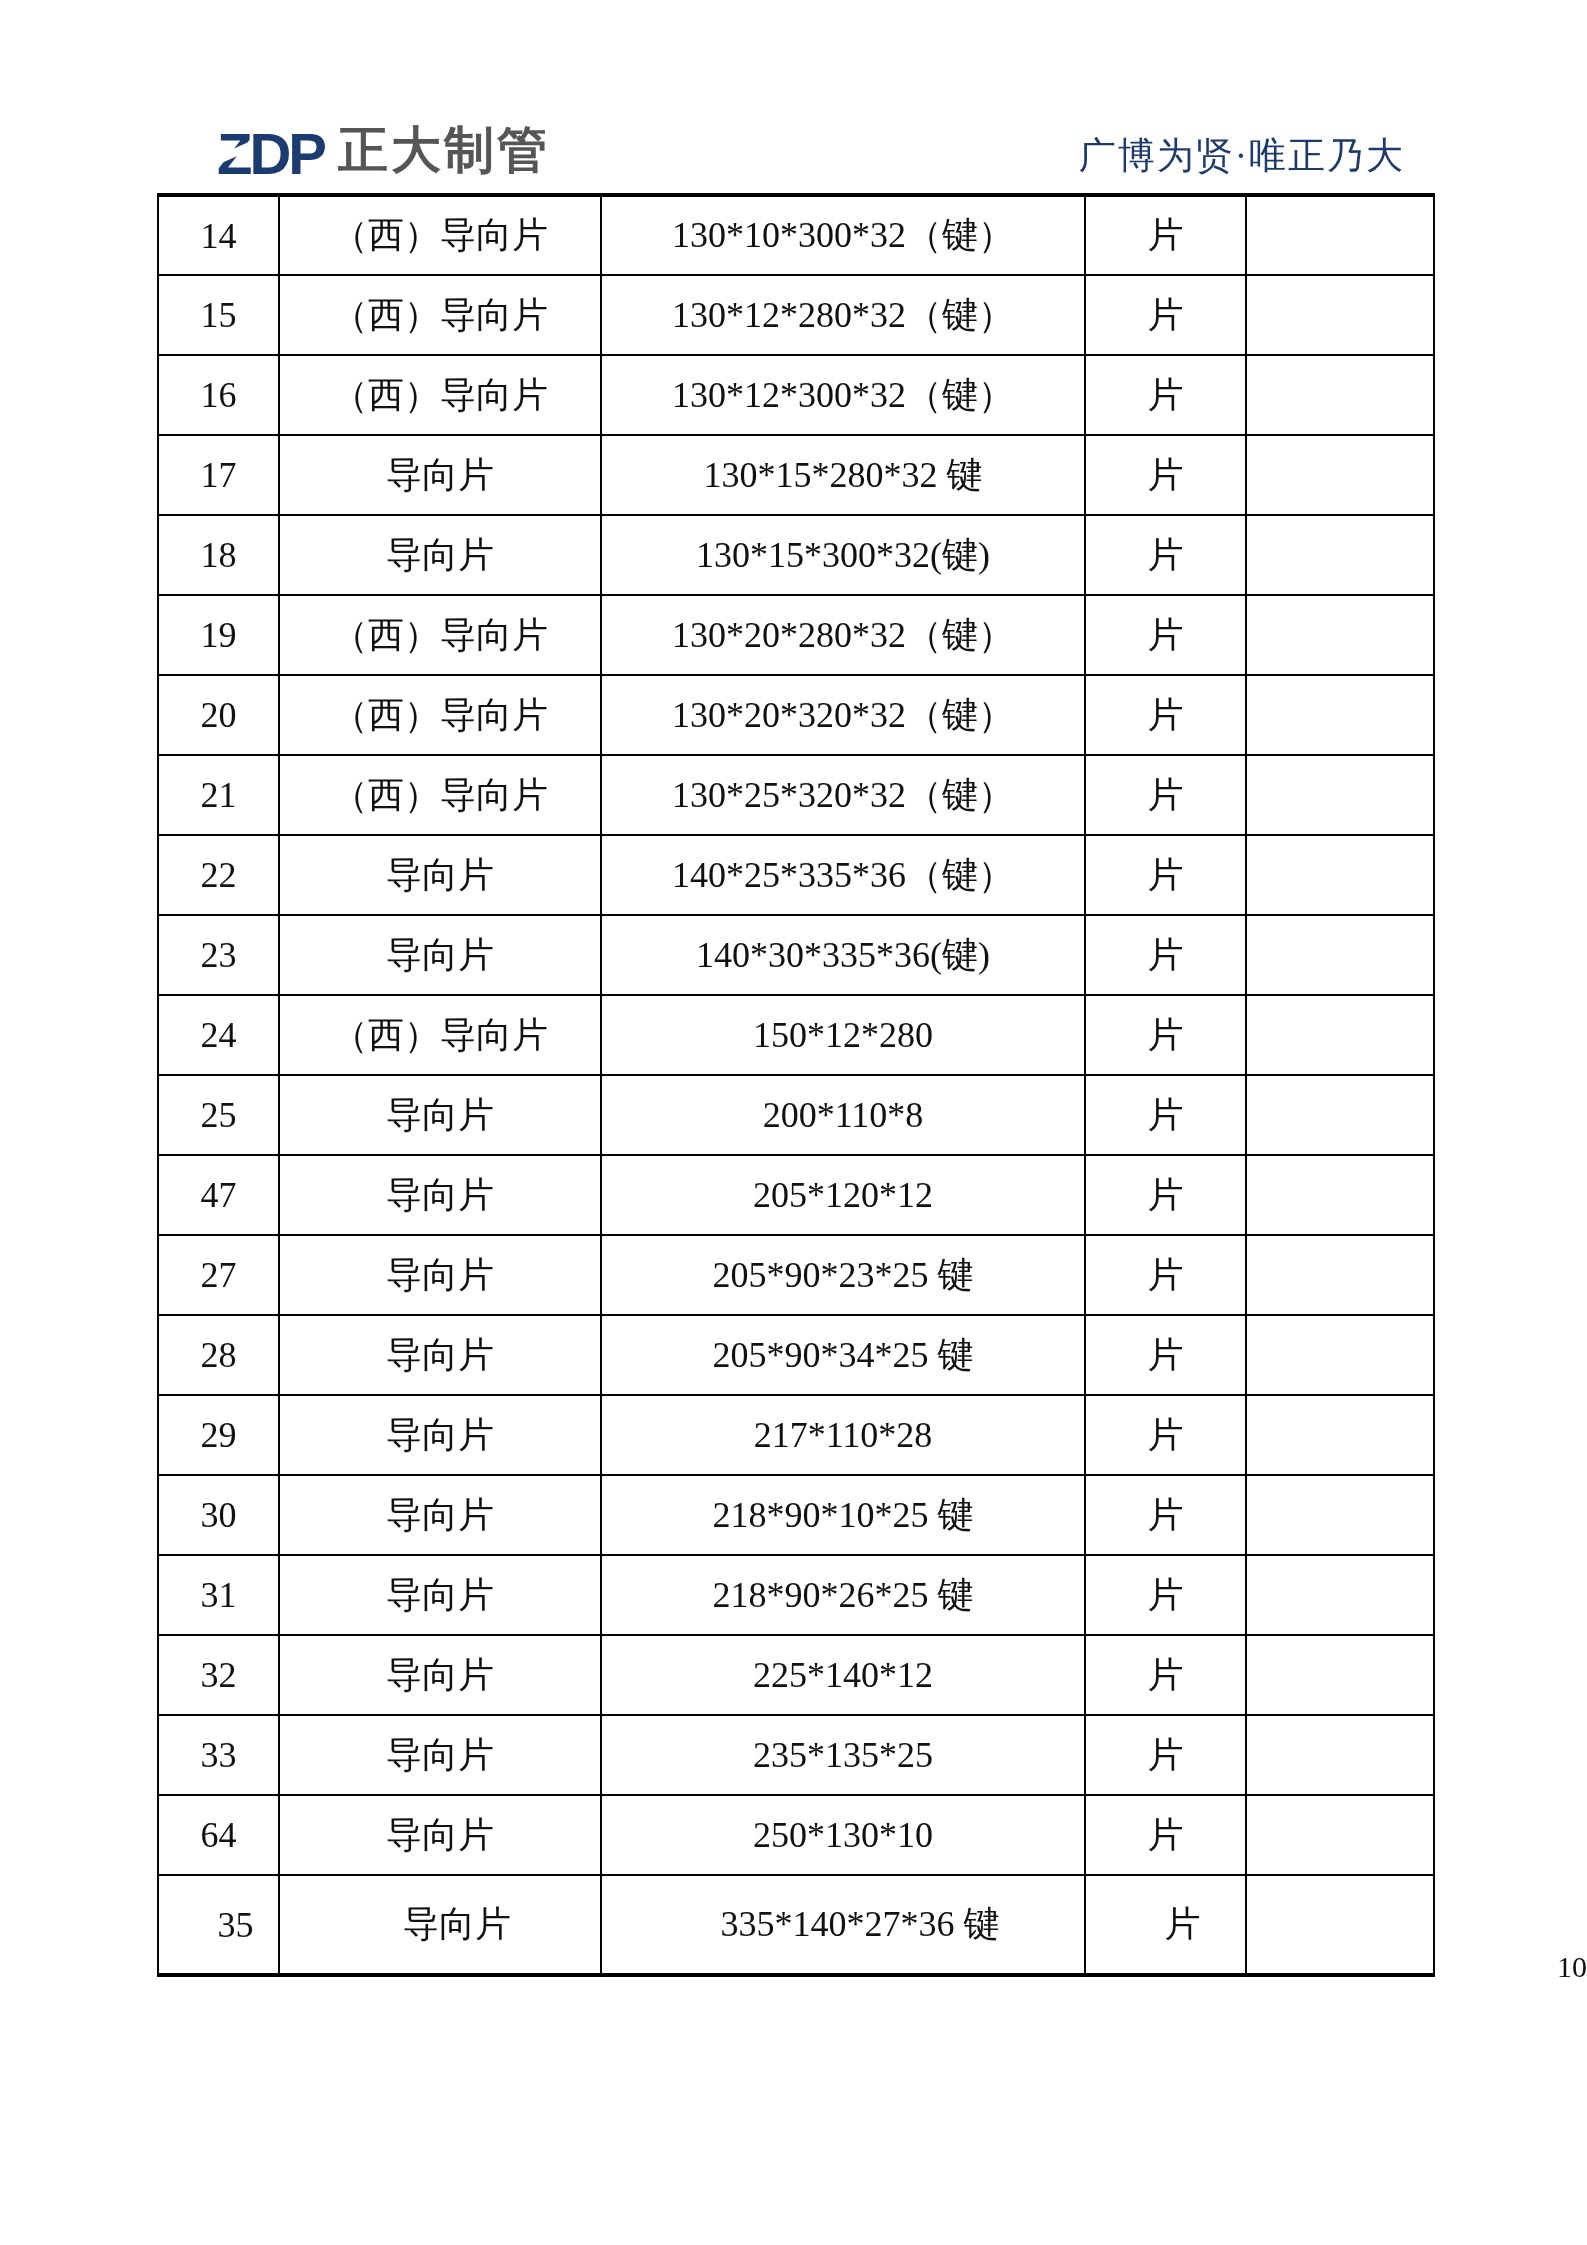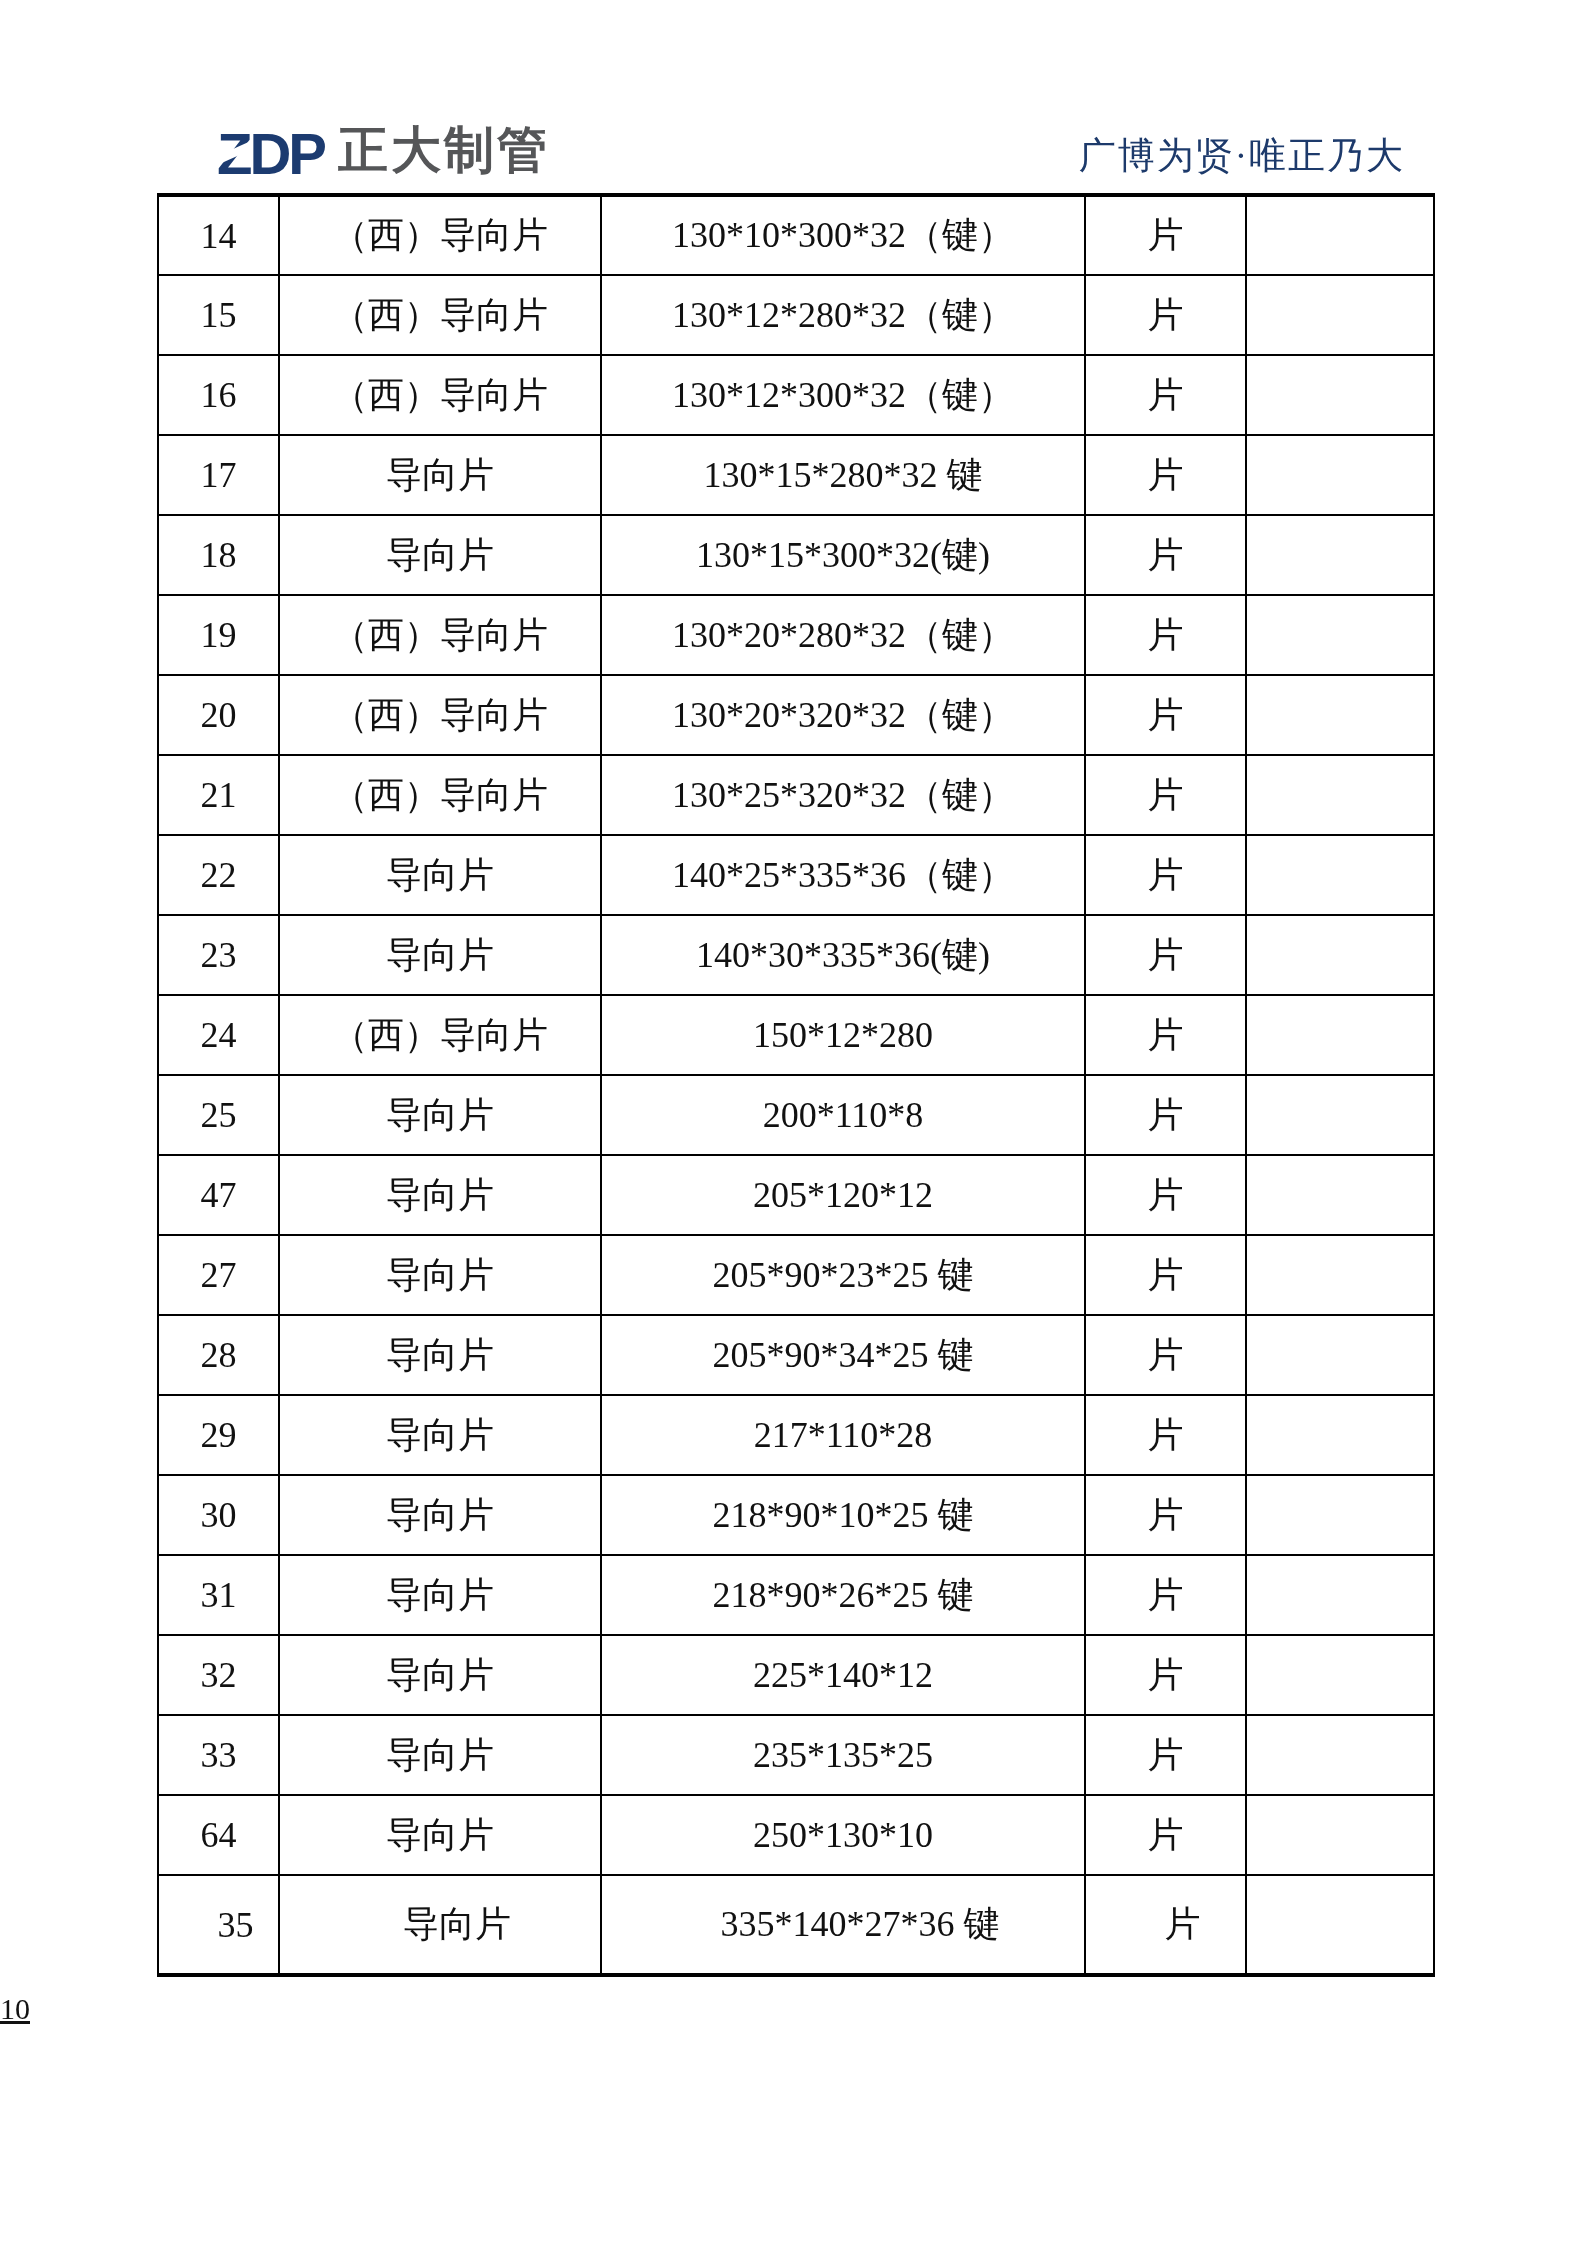--- a/index.html
+++ b/index.html
@@ -86,27 +86,26 @@
     color: #111111;
     height: 80px;
     padding: 0 4px;
     white-space: nowrap;
     overflow: hidden;
   }
   .parts-table tr.last-row td { height: 100px; padding-left: 38px; }
   
   .page-number {
     position: absolute;
-    top: 1992px;
+    top: 1950px;
     left: 0;
     width: 100%;
-    text-align: left;
+    text-align: right;
     font-size: 30px;
     color: #111111;
-    text-decoration: underline;
   }
 </style>
 </head>
 <body>
 
 <div class="page">
 
   <div class="header-left">
     <span class="logo-zdp">ZDP</span>
     <span class="logo-company">正大制管</span>

